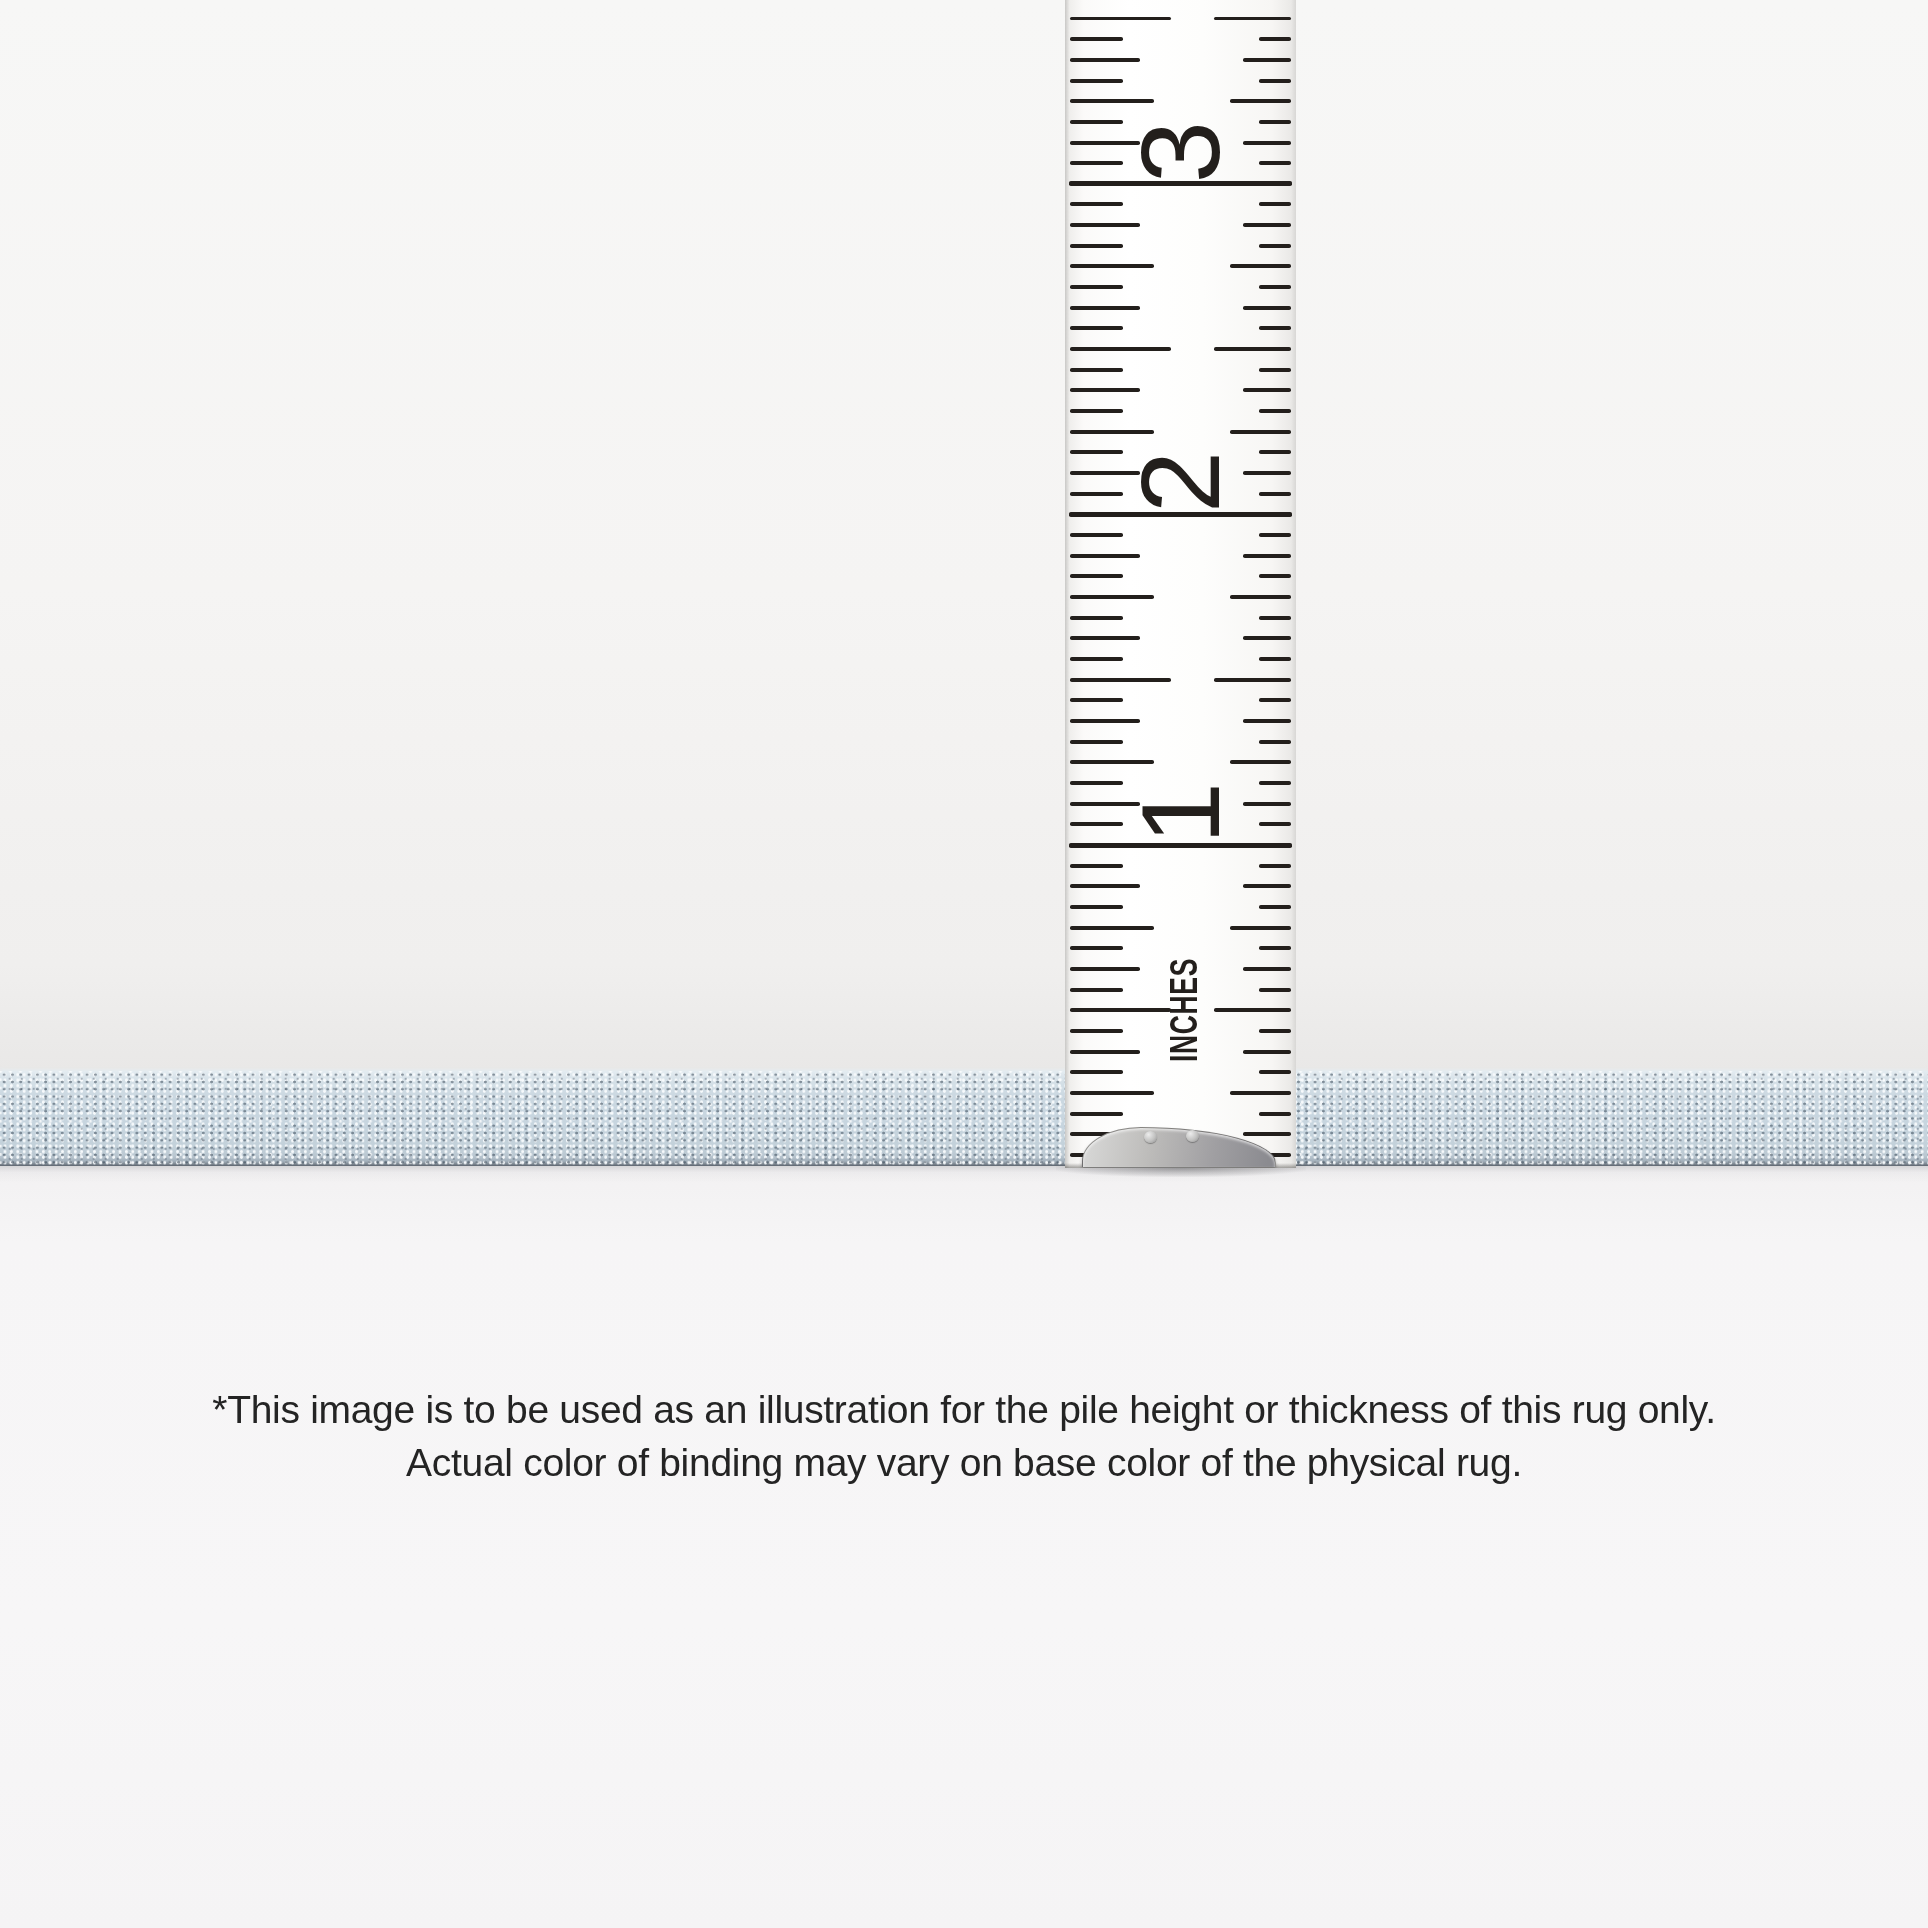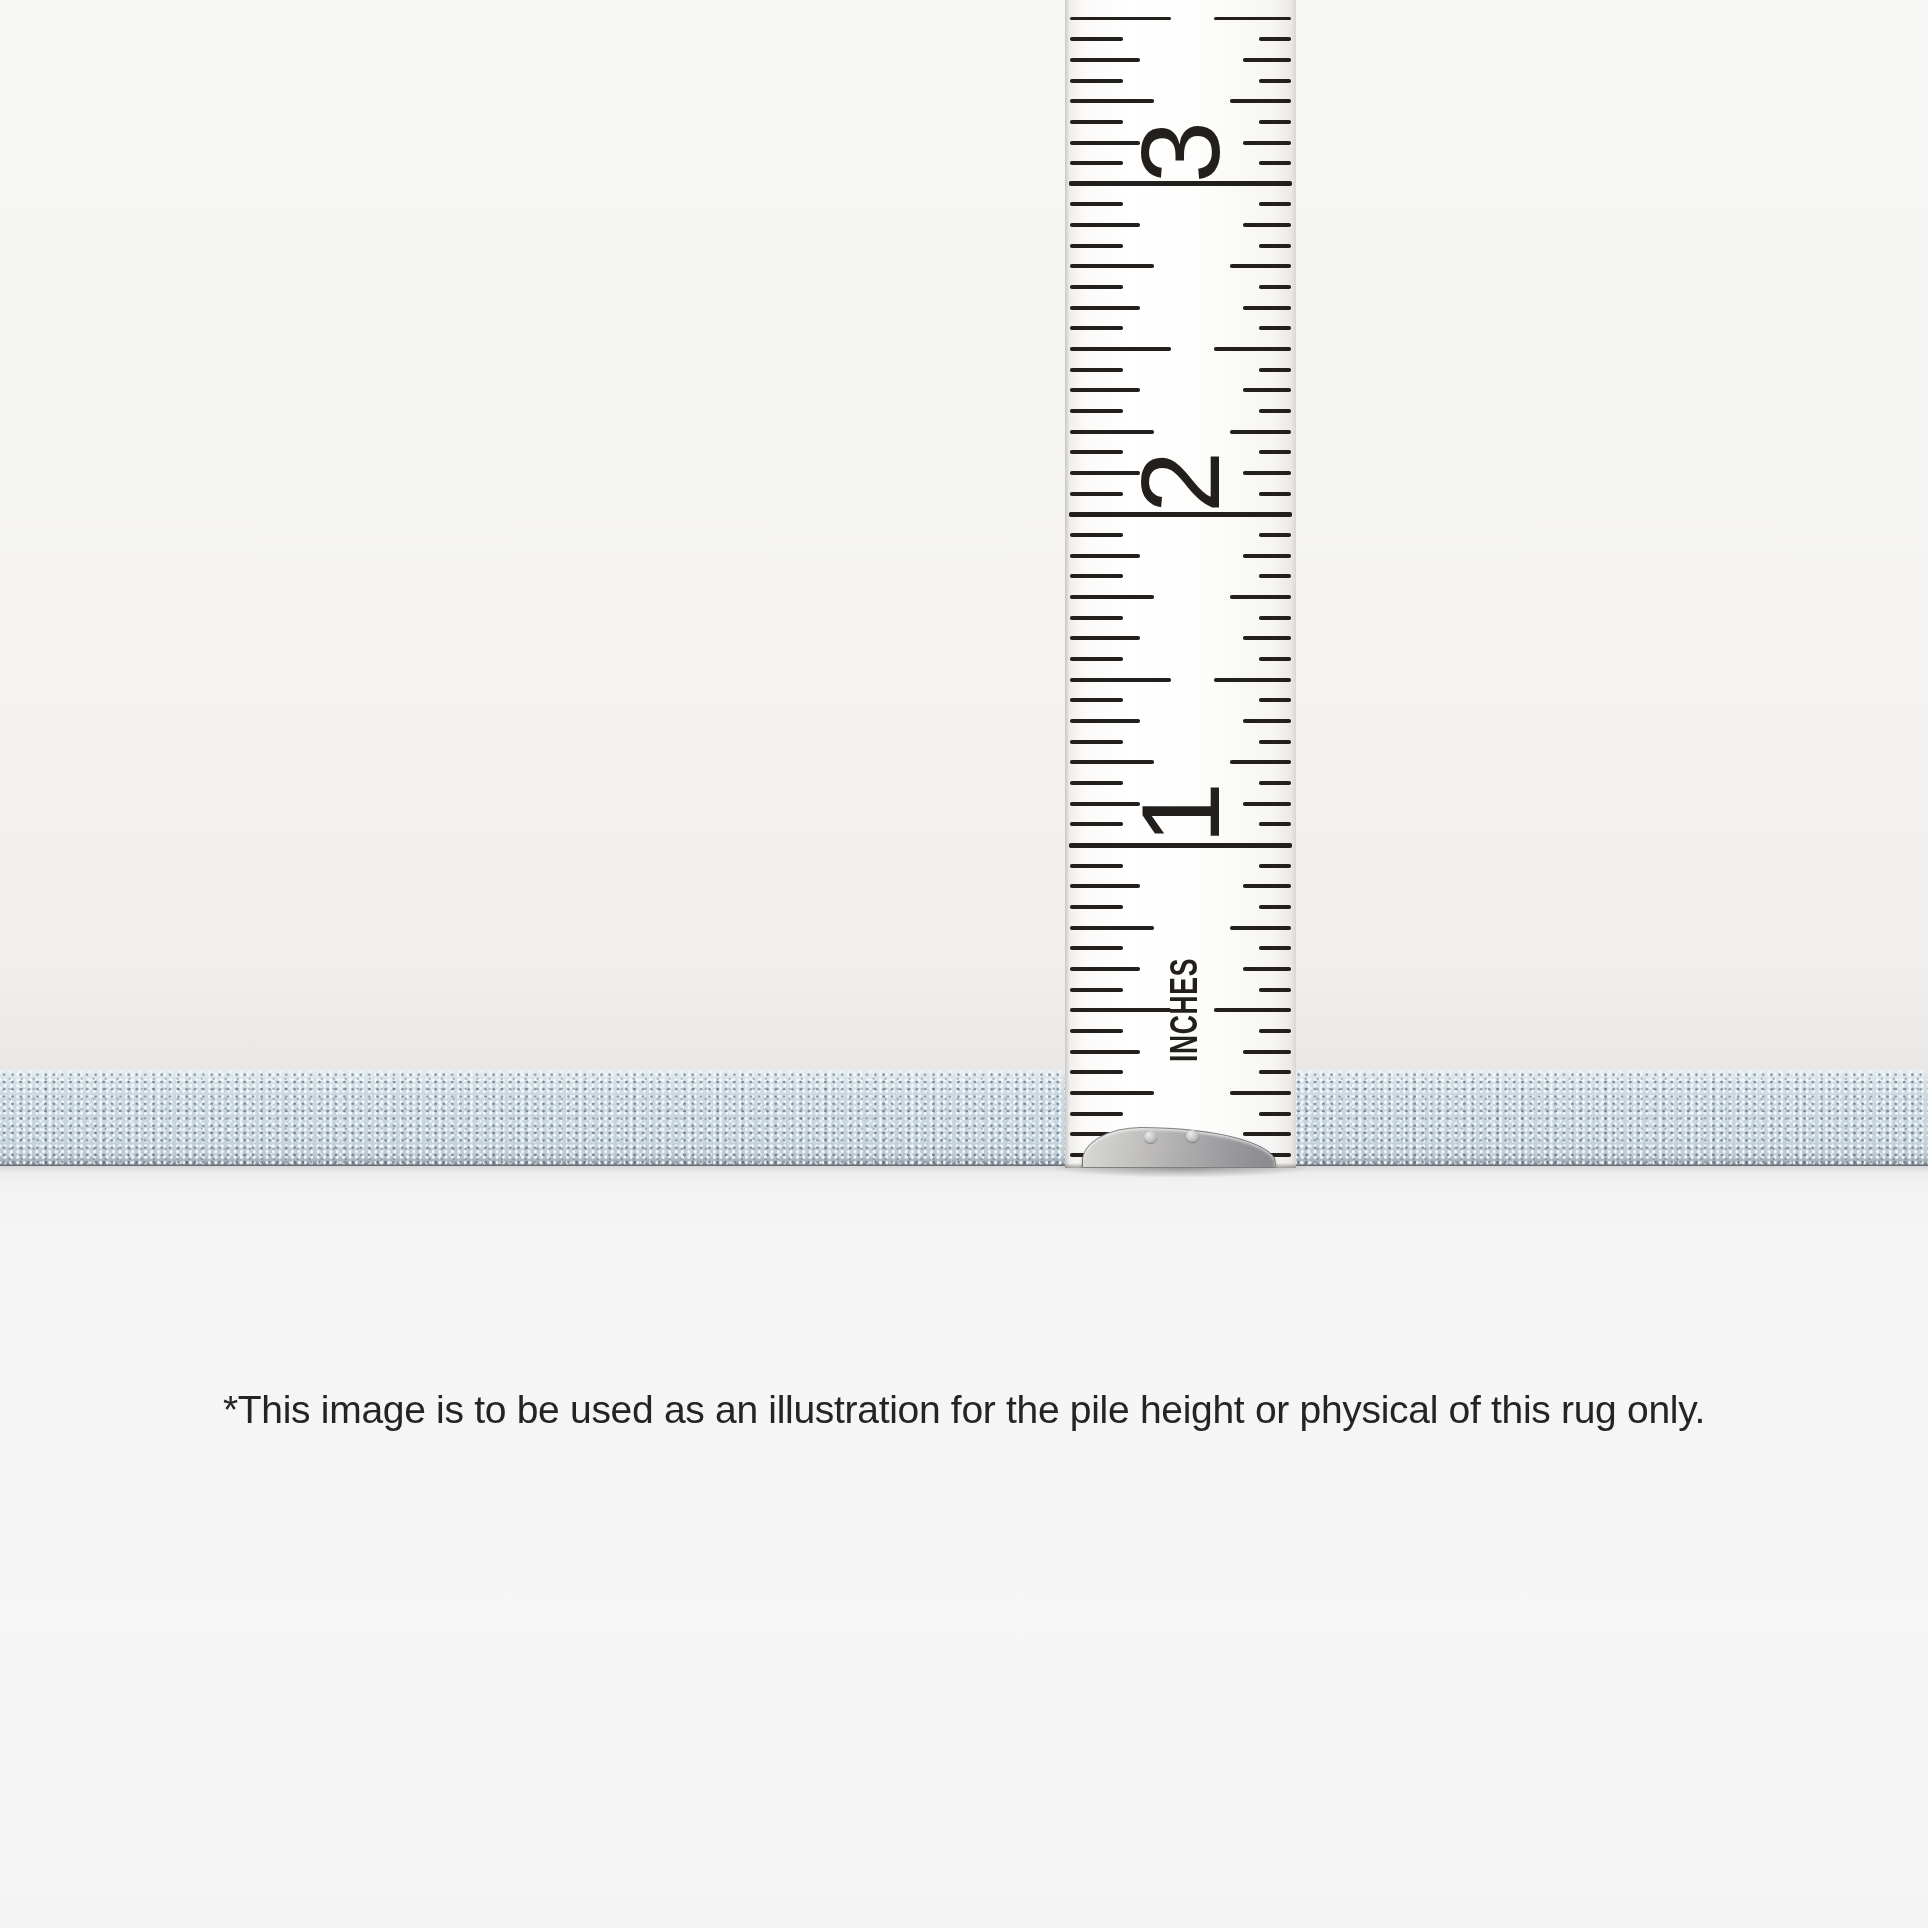--- a/index.html
+++ b/index.html
@@ -214,16 +214,17 @@
     <div class="digit d3">3</div>
     <div class="inches">INCHES</div>
     <div class="blade-shadow"></div>
     <div class="tab">
       <div class="rivet r1"></div>
       <div class="rivet r2"></div>
     </div>
   </div>
 
   <div class="disclaimer">
-    <div>*This image is to be used as an illustration for the pile height or physical of this rug only.</div>
+    <div>*This image is to be used as an illustration for the pile height or thickness of this rug only.</div>
+    <div>Actual color of binding may vary on base color of the physical rug.</div>
   </div>
 </div>
 
 
 </body></html>

